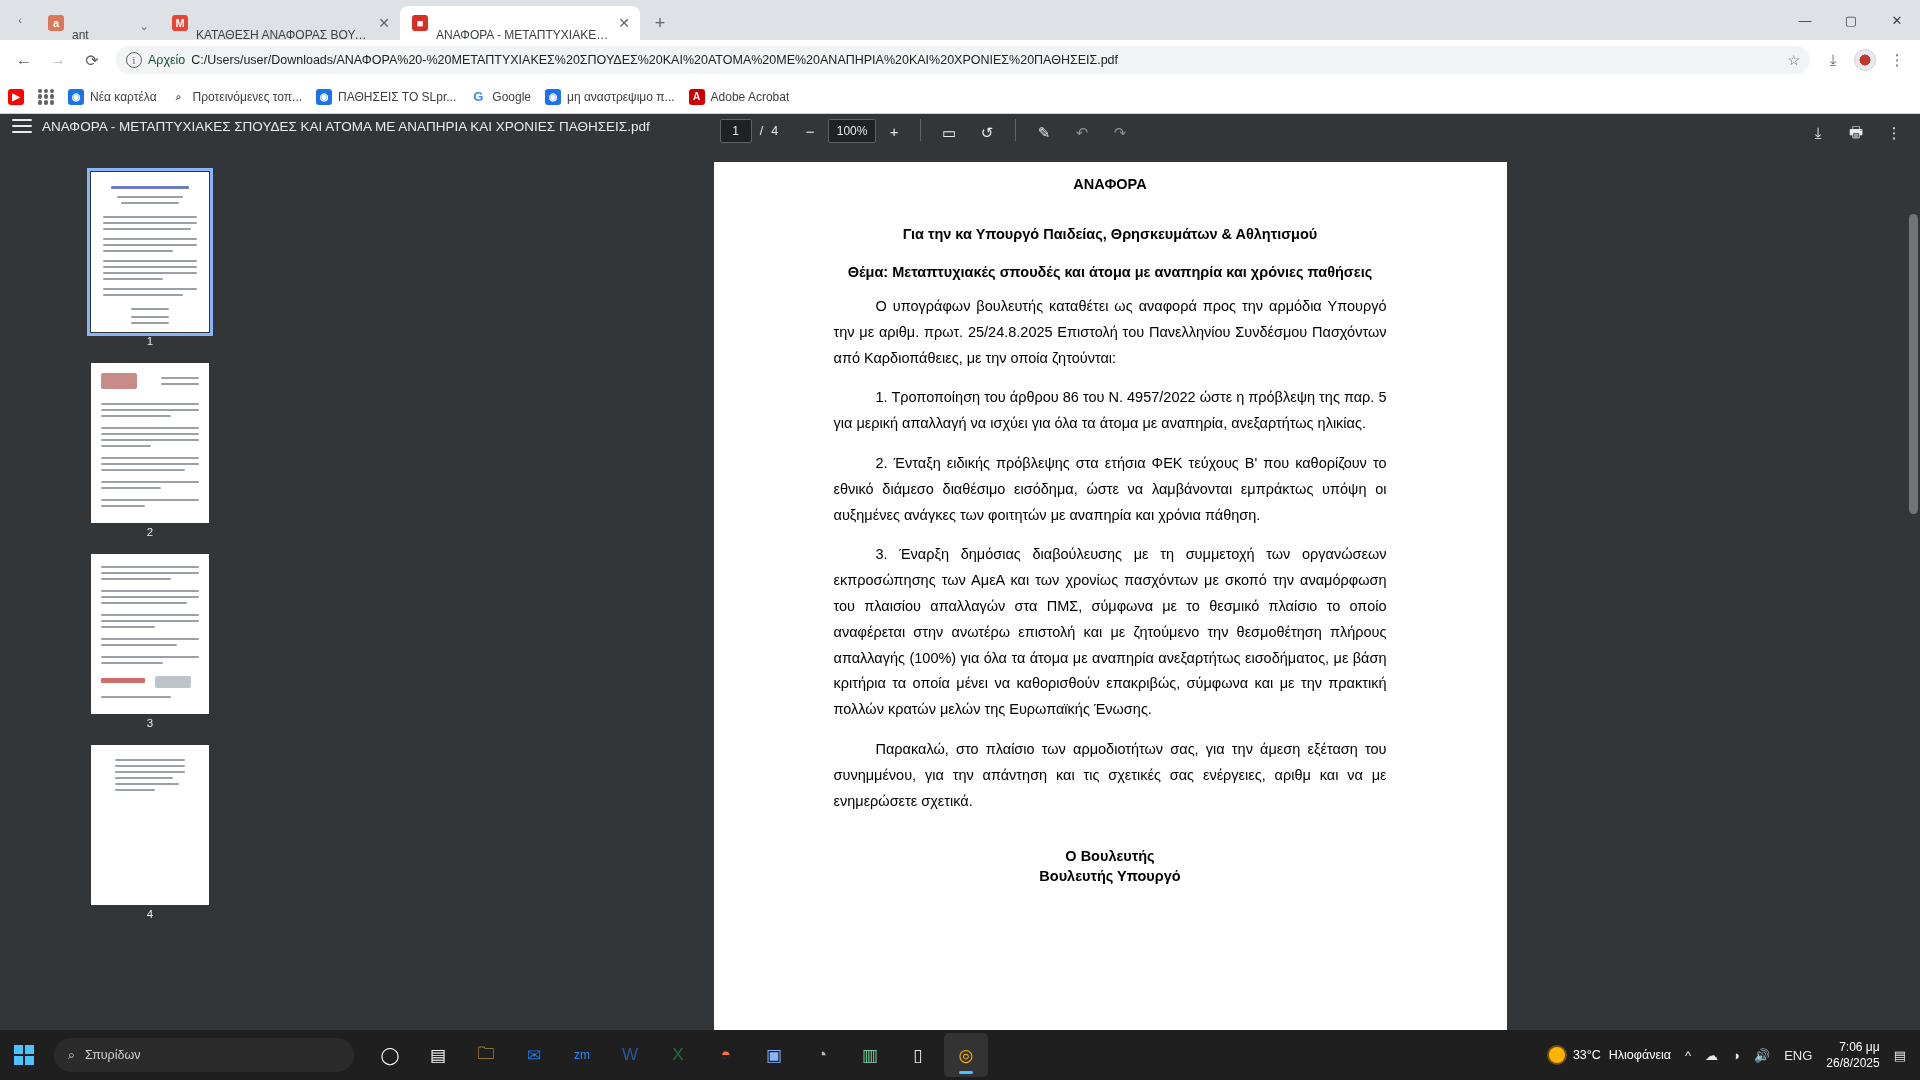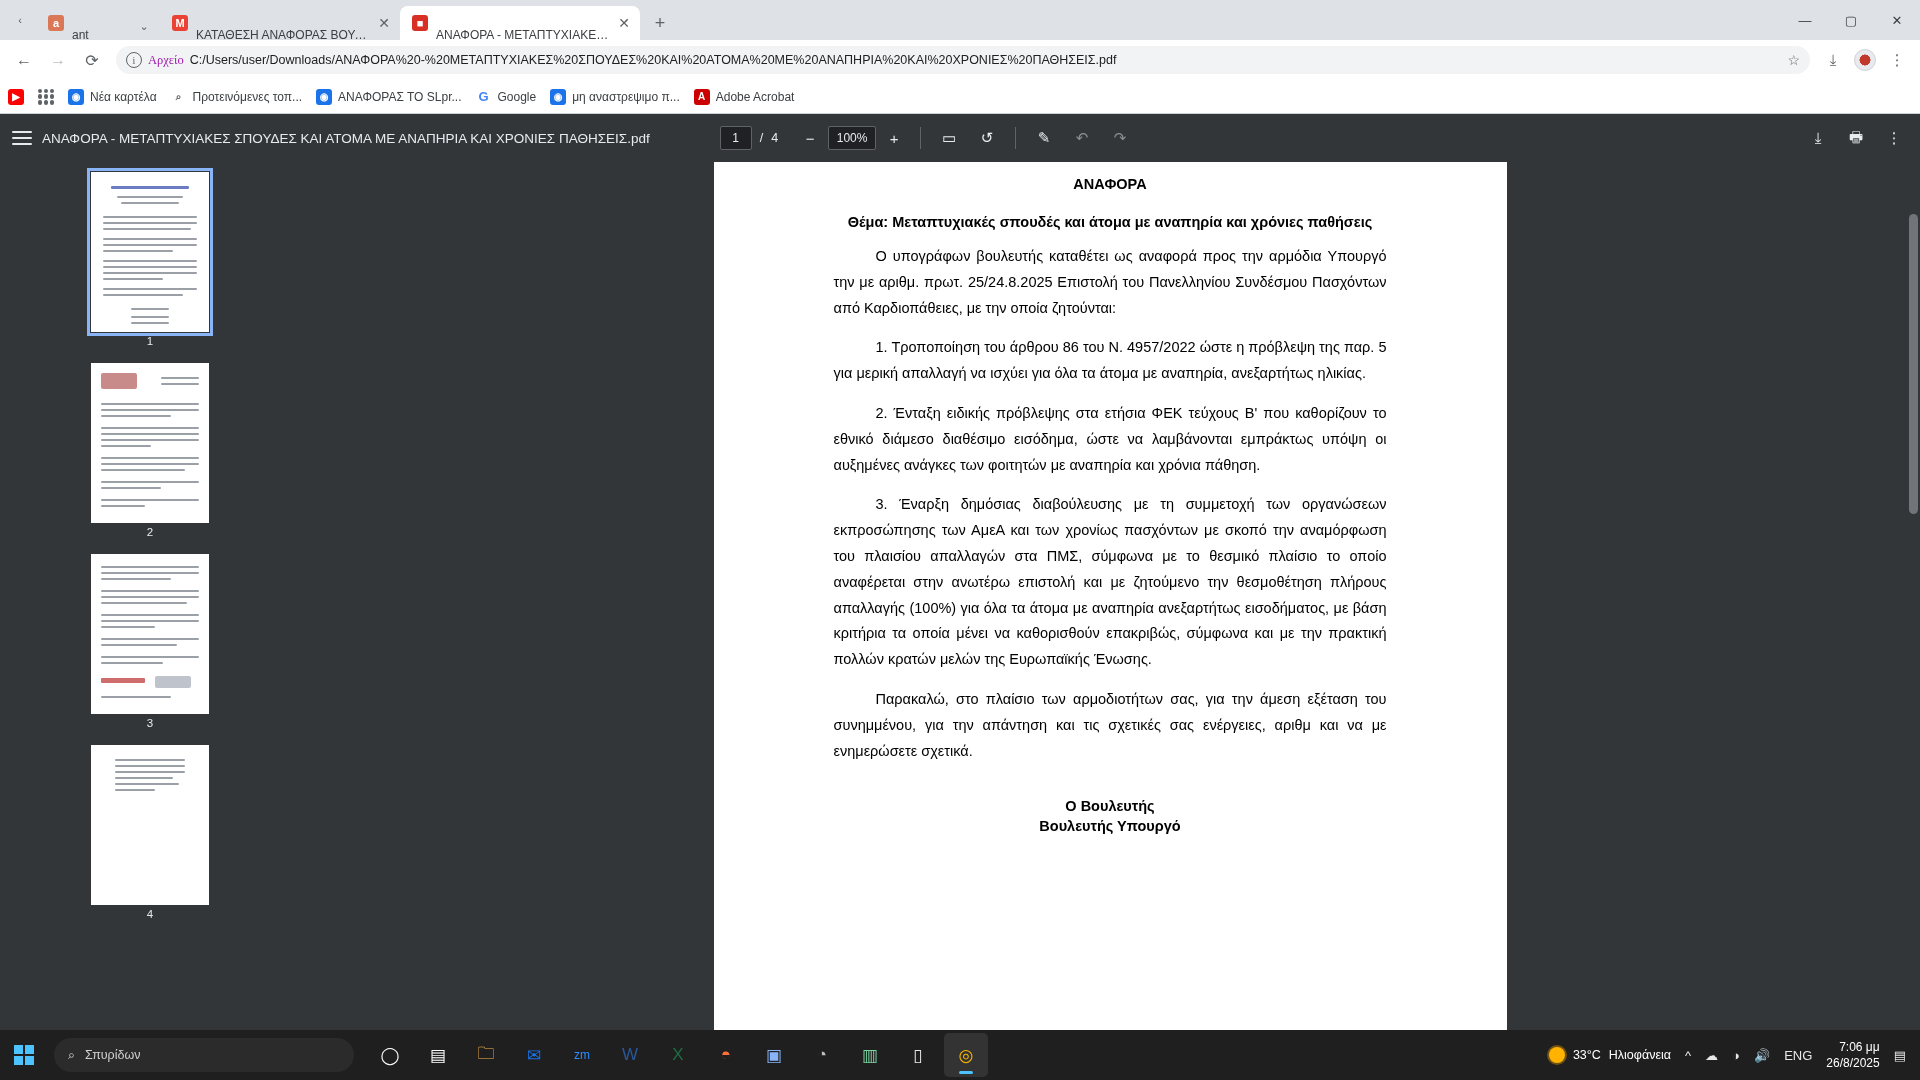--- a/index.html
+++ b/index.html
@@ -73,21 +73,21 @@
   .omnibox {
     flex: 1; height: 28px; background: #f1f3f4; border-radius: 14px;
     display: flex; align-items: center; padding: 0 10px; gap: 6px;
     margin: 0 6px; font-size: 12.5px; color: #202124;
   }
   .omnibox .infoicon {
     width: 16px; height: 16px; border-radius: 50%; border: 1.3px solid #5f6368;
     display: flex; align-items: center; justify-content: center;
     font-size: 10px; color: #5f6368; font-family: "Liberation Serif", serif;
   }
-  .omnibox .scheme { color: #a21caf; font-size: 12.5px; font-family: Liberation Serif, serif; }
+  .omnibox .scheme { color: #14532d; font-size: 12.5px; }
   .omnibox .url { color: #202124; white-space: nowrap; overflow: hidden; text-overflow: ellipsis; flex: 1; }
   .omnibox .star { color: #5f6368; font-size: 14px; }
   .tbicon {
     width: 30px; height: 30px; display: flex; align-items: center; justify-content: center;
     color: #5f6368; font-size: 15px; border-radius: 50%;
   }
   .avatar-circle {
     width: 22px; height: 22px; border-radius: 50%;
     background: radial-gradient(circle at 50% 50%, #c0392b 0 38%, #e8eaed 40% 100%);
     border: 1px solid #cfd3d7;
@@ -111,22 +111,22 @@
     gap: 1.5px;
   }
   .apps-grid i { background: #5f6368; border-radius: 50%; }
 
   
   .pdfviewer {
     flex: 1; background: #323639; display: flex; flex-direction: column;
     position: relative; overflow: hidden;
   }
   .pdf-toolbar {
-    height: 48px; background: #323639; display: flex; align-items: center;
-    padding: 16px 12px; gap: 10px; color: #e8eaed; flex: 0 0 48px;
+    height: 48px; background: #323639; display: flex; align-items: flex-start;
+    padding: 5px 12px; gap: 10px; color: #e8eaed; flex: 0 0 48px;
   }
   .hamburger { width: 20px; display: flex; flex-direction: column; gap: 4px; }
   .hamburger i { height: 2px; background: #e8eaed; border-radius: 1px; }
   .pdf-title {
     font-size: 13.5px; color: #e8eaed; white-space: nowrap;
     overflow: hidden; text-overflow: ellipsis; max-width: 640px;
   }
   .pdf-spacer { flex: 1; }
   .pagebox {
     display: flex; align-items: center; gap: 8px; font-size: 12.5px; color: #e8eaed;
@@ -334,21 +334,21 @@
     <div class="bm">
       <span class="bicon" style="background:#1a73e8;">◉</span>
       <span>Νέα καρτέλα</span>
     </div>
     <div class="bm">
       <span class="bicon" style="background:transparent;color:#5f6368;">⌕</span>
       <span>Προτεινόμενες τοπ...</span>
     </div>
     <div class="bm">
       <span class="bicon" style="background:#1a73e8;">◉</span>
-      <span>ΑΝΑΦΟΡΑΣ ΤΟ SLpr...</span>
+      <span>ΠΑΘΗΣΕΙΣ ΤΟ SLpr...</span>
     </div>
     <div class="bm">
       <span class="bicon" style="background:transparent;color:#4285f4;font-size:13px;">G</span>
       <span>Google</span>
     </div>
     <div class="bm">
       <span class="bicon" style="background:#1a73e8;">◉</span>
       <span>μη αναστρεψιμο π...</span>
     </div>
     <div class="bm">
@@ -467,20 +467,21 @@
             <div class="tl" style="left:24px;top:38px;width:64px;"></div>
             <div class="tl" style="left:24px;top:44px;width:40px;"></div>
           </div>
           <div class="thumb-label">4</div>
         </div>
       </div>
 
       <div class="pagepane">
         <div class="page">
           <div class="doc-h1">ΑΝΑΦΟΡΑ</div>
+          <div class="doc-h2">Για την κα Υπουργό Παιδείας, Θρησκευμάτων &amp; Αθλητισμού</div>
           <div class="doc-h3">Θέμα: Μεταπτυχιακές σπουδές και άτομα με αναπηρία και χρόνιες παθήσεις</div>
           <p class="doc-p">Ο υπογράφων βουλευτής καταθέτει ως αναφορά προς την αρμόδια Υπουργό την με αριθμ. πρωτ.  25/24.8.2025 Επιστολή του Πανελληνίου Συνδέσμου Πασχόντων από Καρδιοπάθειες, με την οποία ζητούνται:</p>
           <p class="doc-p">1. Τροποποίηση του άρθρου 86 του Ν. 4957/2022 ώστε η πρόβλεψη της παρ. 5 για μερική απαλλαγή να ισχύει για όλα τα άτομα με αναπηρία, ανεξαρτήτως ηλικίας.</p>
           <p class="doc-p">2. Ένταξη ειδικής πρόβλεψης στα ετήσια ΦΕΚ τεύχους Β' που καθορίζουν το εθνικό διάμεσο διαθέσιμο εισόδημα, ώστε να λαμβάνονται εμπράκτως υπόψη οι αυξημένες ανάγκες των φοιτητών με αναπηρία και χρόνια πάθηση.</p>
           <p class="doc-p">3. Έναρξη δημόσιας διαβούλευσης με τη συμμετοχή των οργανώσεων εκπροσώπησης των ΑμεΑ και των χρονίως πασχόντων με σκοπό την αναμόρφωση του πλαισίου απαλλαγών στα ΠΜΣ, σύμφωνα με το θεσμικό πλαίσιο το οποίο αναφέρεται στην ανωτέρω επιστολή και με ζητούμενο την θεσμοθέτηση πλήρους απαλλαγής (100%) για όλα τα άτομα με αναπηρία ανεξαρτήτως εισοδήματος, με βάση κριτήρια τα οποία μένει να καθορισθούν επακριβώς, σύμφωνα και με την πρακτική πολλών κρατών μελών της Ευρωπαϊκής Ένωσης.</p>
           <p class="doc-p">Παρακαλώ, στο πλαίσιο των αρμοδιοτήτων σας, για την άμεση εξέταση του συνημμένου, για την απάντηση και τις σχετικές σας ενέργειες, αριθμ και να με ενημερώσετε σχετικά.</p>
           <div class="doc-sig">Ο Βουλευτής</div>
           <div class="doc-sig3">Βουλευτής Υπουργό</div>
         </div>
       </div>

